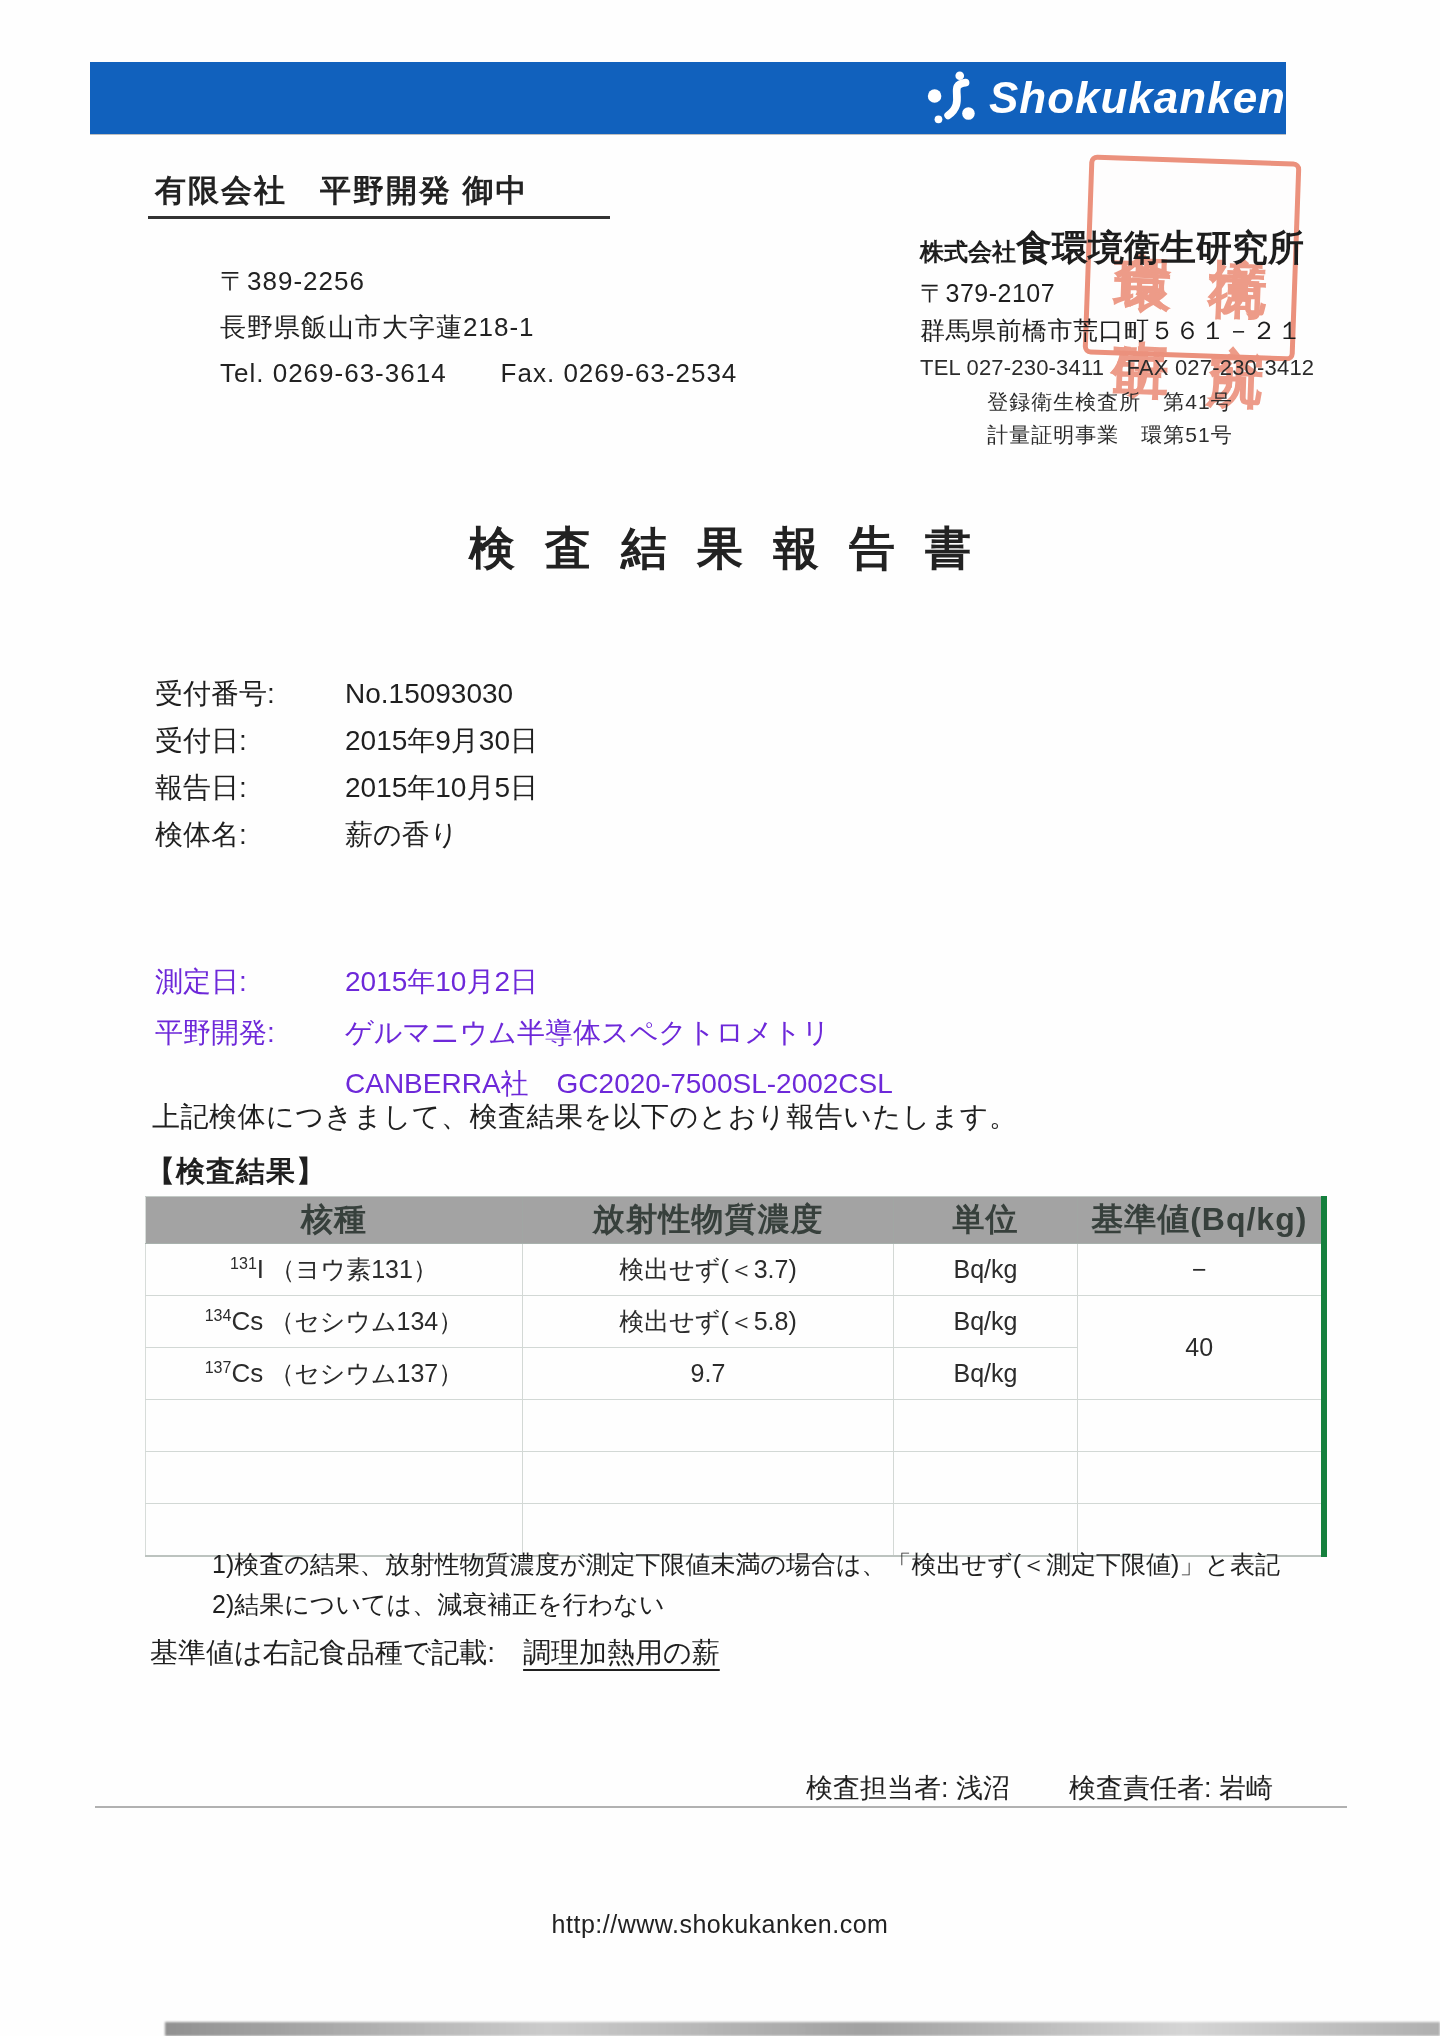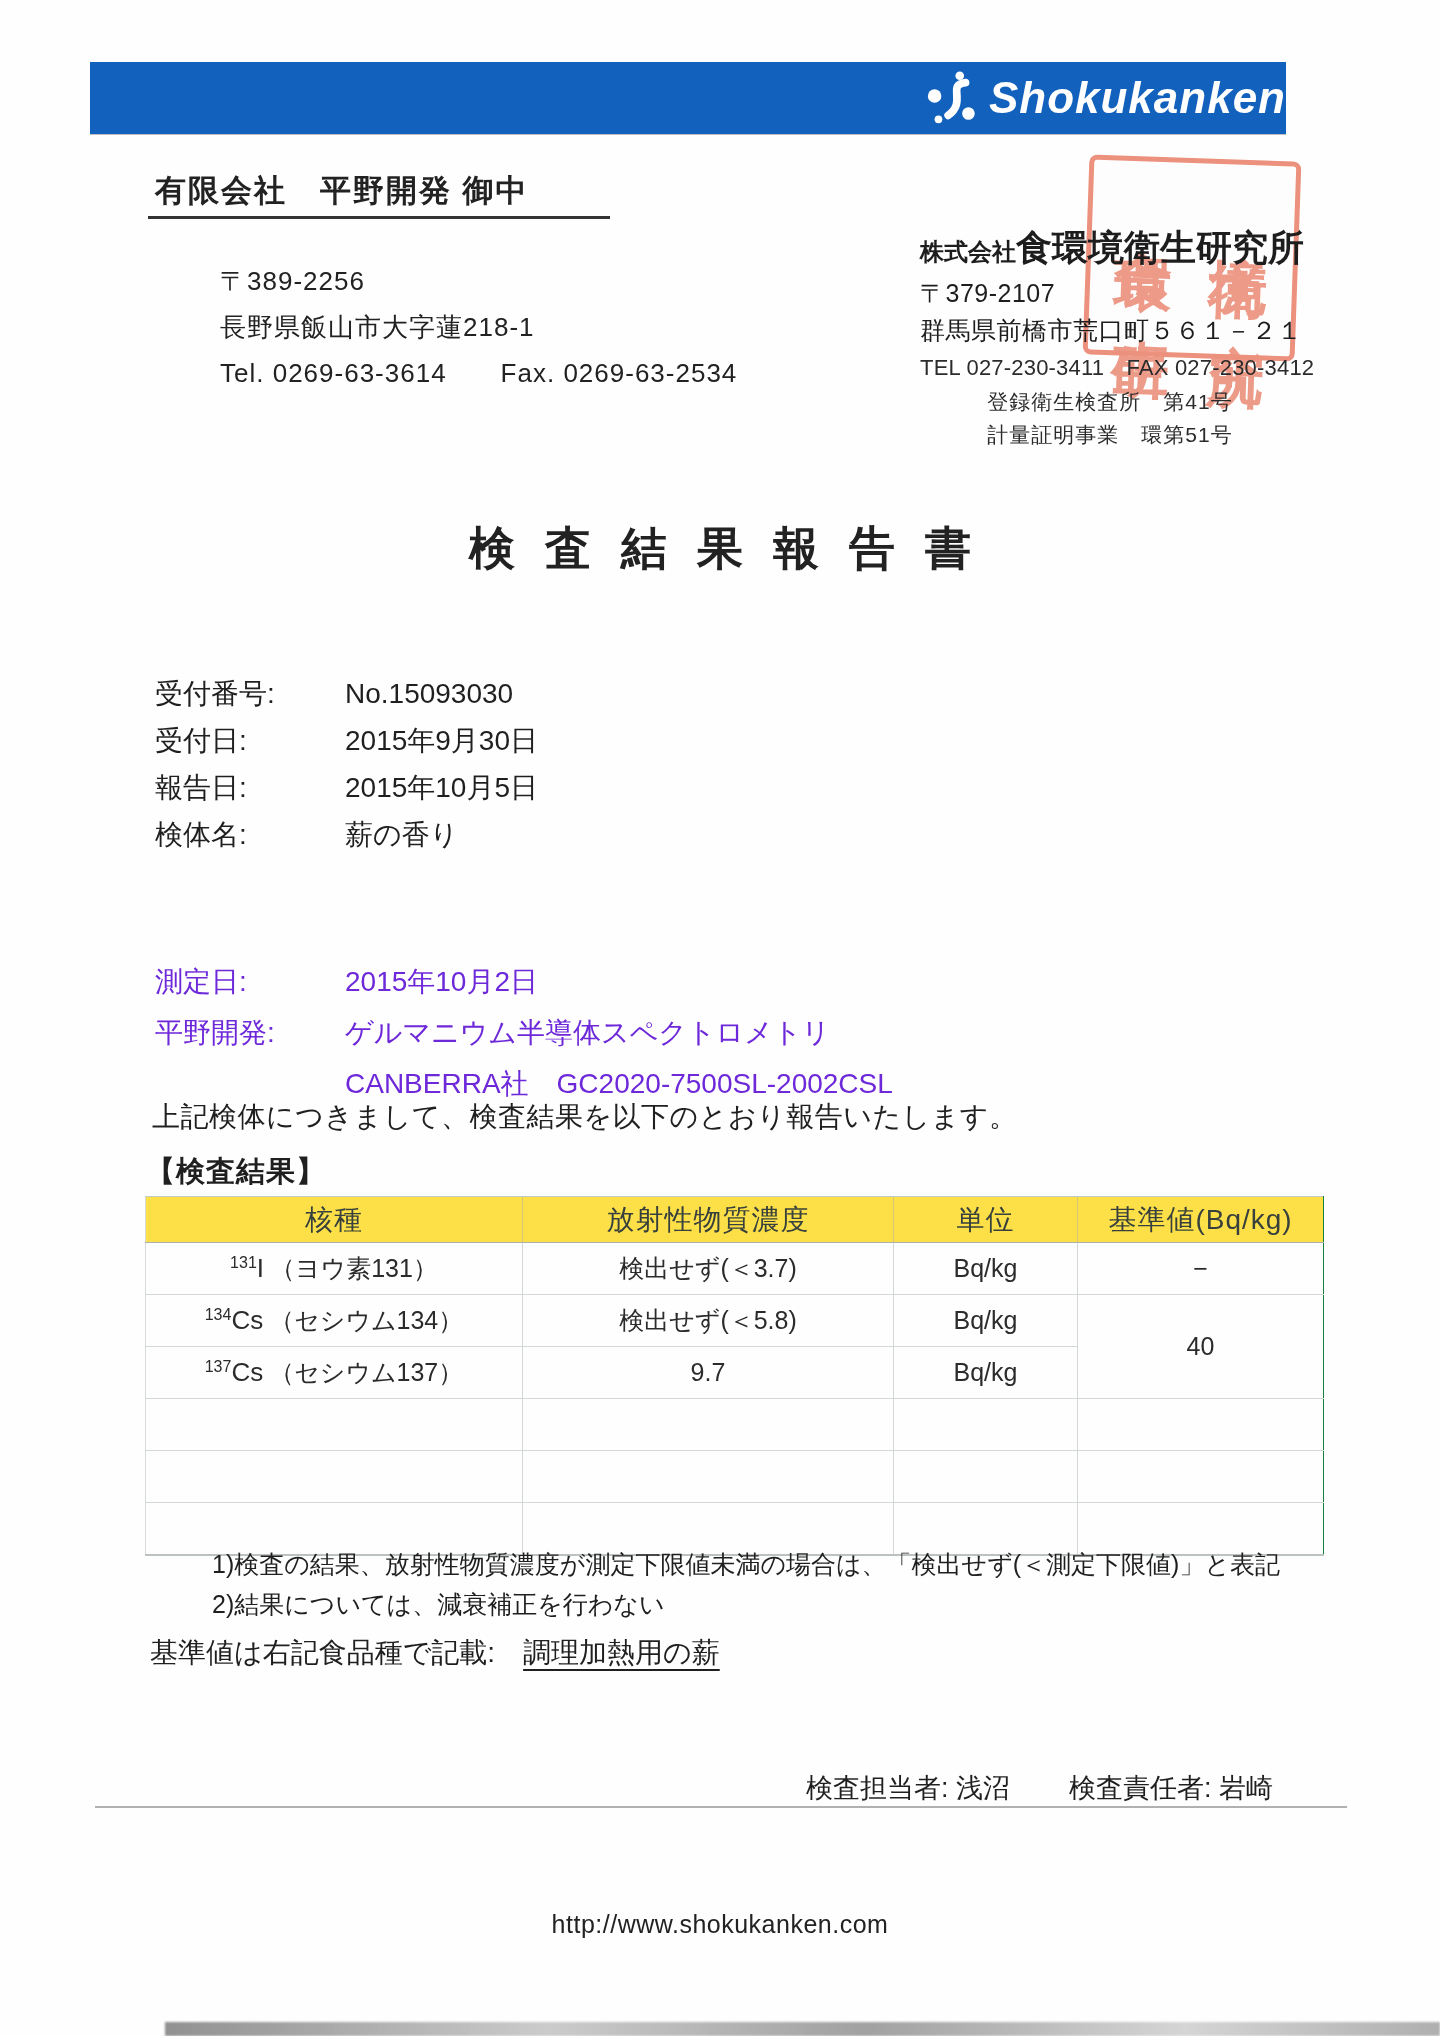--- a/index.html
+++ b/index.html
@@ -89,32 +89,32 @@
   table.results{
     position:absolute;left:145px;top:1196px;width:1178px;
     border-collapse:collapse;table-layout:fixed;
     font-size:25px;color:#2b2b2b;
   }
   table.results col.c1{width:377px;}
   table.results col.c2{width:371px;}
   table.results col.c3{width:184px;}
   table.results col.c4{width:246px;}
   table.results th{
-    background:#fde047;font-weight:normal;font-size:28px;color:#37403c;
+    background:#a3a3a3;font-weight:bold;font-size:32px;color:#37403c;
     height:43px;border-top:1px solid #c3cac6;border-bottom:1px solid #a8b1ad;
     letter-spacing:1px;
   }
   table.results td{
     height:49px;text-align:center;vertical-align:middle;
     border-bottom:1px solid #d2d8d5;
   }
   table.results th + th, table.results td + td{border-left:1px solid rgba(160,170,165,.45);}
   table.results td.rowspan-cell{border-left:1px solid rgba(160,170,165,.45);}
   table.results .outer-l{border-left:1px solid #d7dcd9;}
-  table.results .outer-r{border-right:1px solid #15803d;}
+  table.results .outer-r{border-right:6px solid #15803d;}
   table.results tr.last-empty td{border-bottom:2px solid #bcc3bf;}
   .nuclide sup{font-size:16px;vertical-align:super;line-height:0;}
   .nuclide .sym{font-size:26px;}
   .nuclide .jp{font-size:25px;margin-left:6px;}
   
   .note1{position:absolute;left:212px;top:1548px;font-size:25px;color:#1f1f1f;}
   .note2{position:absolute;left:212px;top:1588px;font-size:25px;color:#1f1f1f;}
   .standard-line{position:absolute;left:150px;top:1634px;font-size:28px;color:#1f1f1f;}
   .standard-line .std-value{
     margin-left:28px;text-decoration:underline;text-underline-offset:7px;

